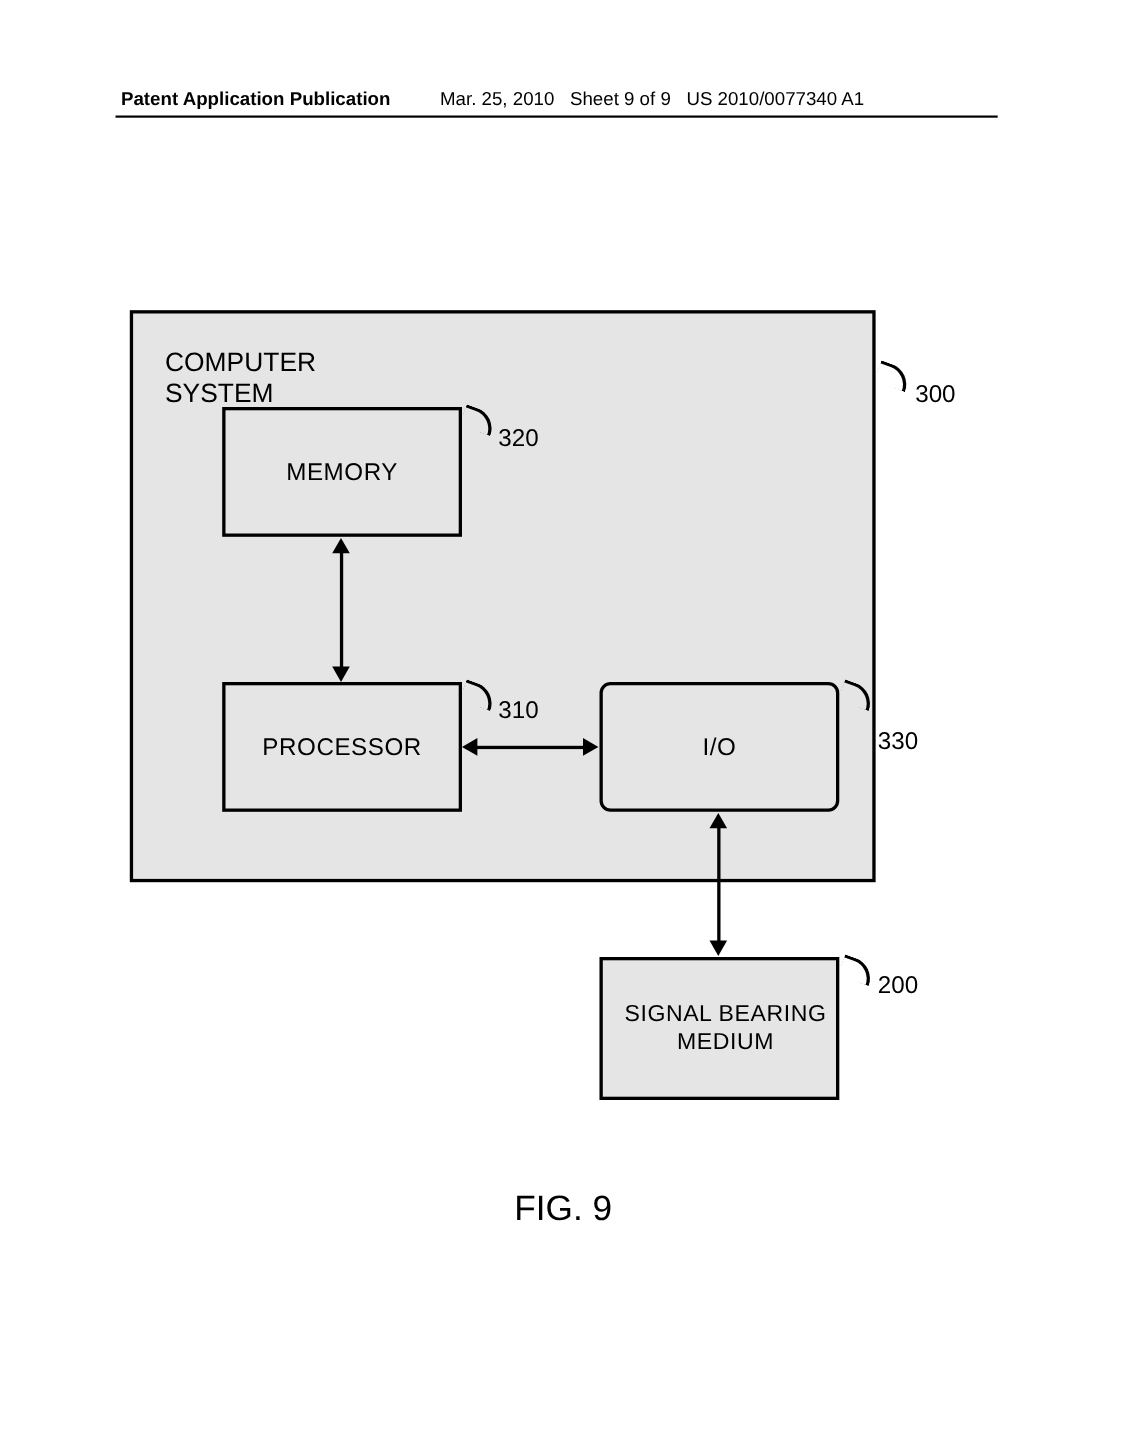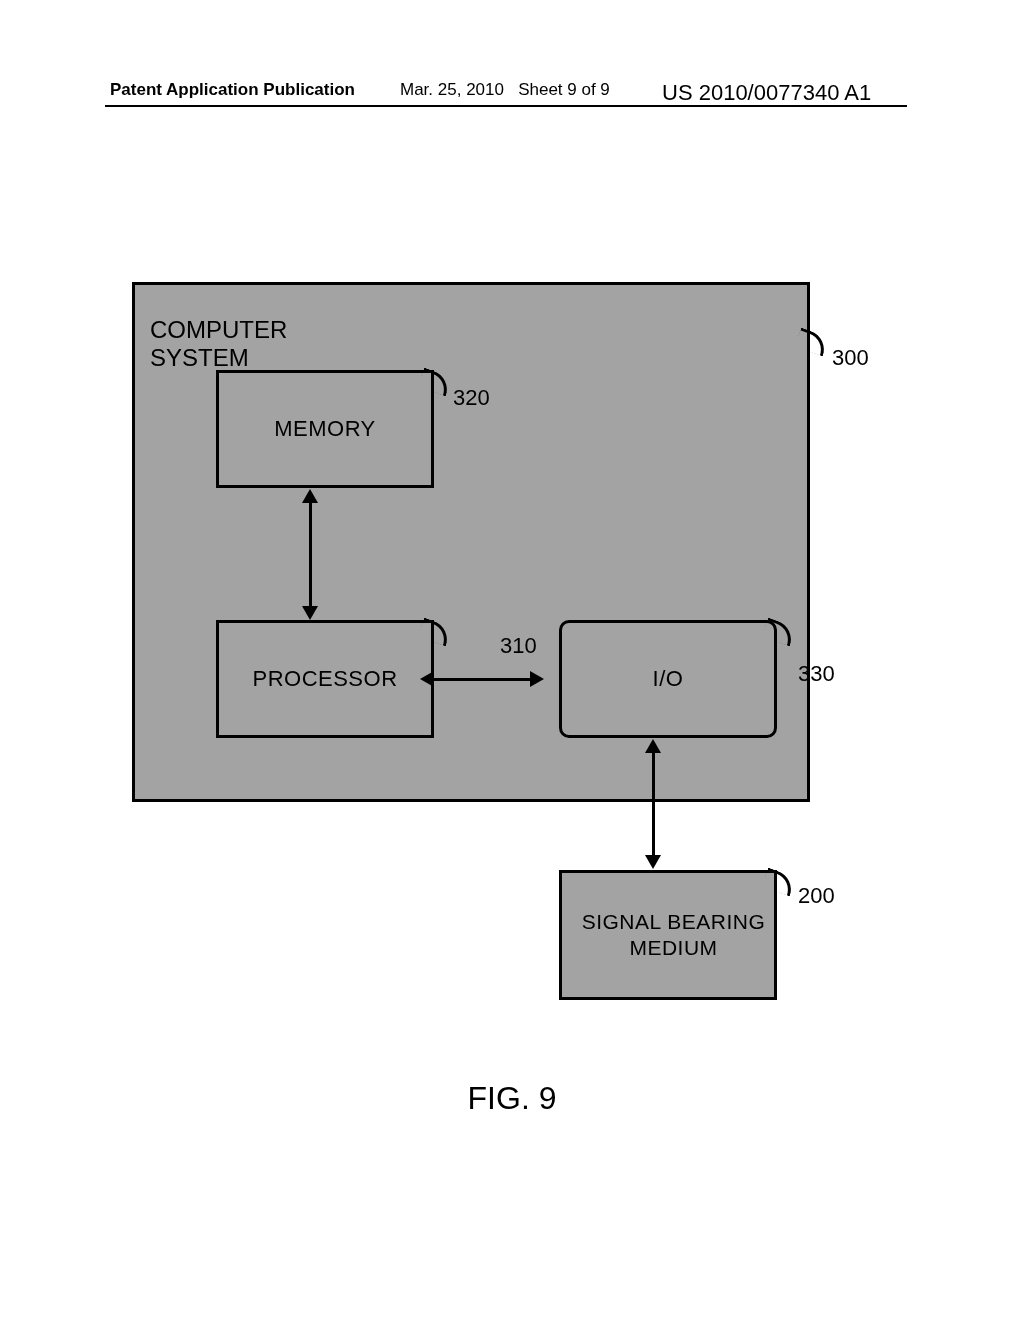--- a/index.html
+++ b/index.html
@@ -27,22 +27,22 @@
     font-weight: bold;
     font-size: 17px;
   }
   .header-mid {
     position: absolute;
     left: 400px;
     font-size: 17px;
   }
   .header-right {
     position: absolute;
-    left: 662px;
-    font-size: 22px;
+    left: 624px;
+    font-size: 17px;
   }
   .rule {
     position: absolute;
     top: 105px;
     left: 105px;
     width: 802px;
     height: 0;
     border-top: 2px solid #000;
   }
 
@@ -54,22 +54,21 @@
   .box {
     position: absolute;
     border: 3px solid #000;
     box-sizing: border-box;
     display: flex;
     align-items: center;
     justify-content: center;
     text-align: center;
     font-size: 22px;
     letter-spacing: 0.5px;
-    background: #a3a3a3;
-    margin-left: 14px;
+    background: #e5e5e5;
   }
   .outer-box {
     border-width: 3px;
     display: block;
   }
   .outer-title {
     position: absolute;
     left: 150px;
     top: 316px;
     font-size: 24px;
@@ -167,21 +166,21 @@
   <div class="box" style="left:202px; top:370px; width:218px; height:118px;">
     <span>MEMORY</span>
   </div>
   <div class="leader" style="left:420px; top:372px;"></div>
   <div class="callout-text" style="left:453px; top:385px;">320</div>
 
   <div class="box" style="left:202px; top:620px; width:218px; height:118px;">
     <span>PROCESSOR</span>
   </div>
   <div class="leader" style="left:420px; top:622px;"></div>
-  <div class="callout-text" style="left:453px; top:633px;margin-left:47px;">310</div>
+  <div class="callout-text" style="left:453px; top:633px;">310</div>
 
   <div class="box" style="left:545px; top:620px; width:218px; height:118px;border-radius:10px;">
     <span>I/O</span>
   </div>
   <div class="leader" style="left:764px; top:622px;"></div>
   <div class="callout-text" style="left:798px; top:633px;margin-top:28px;">330</div>
 
   <div class="box medium-box" style="left:545px; top:870px; width:218px; height:130px;">
     <span>SIGNAL BEARING MEDIUM</span>
   </div>

